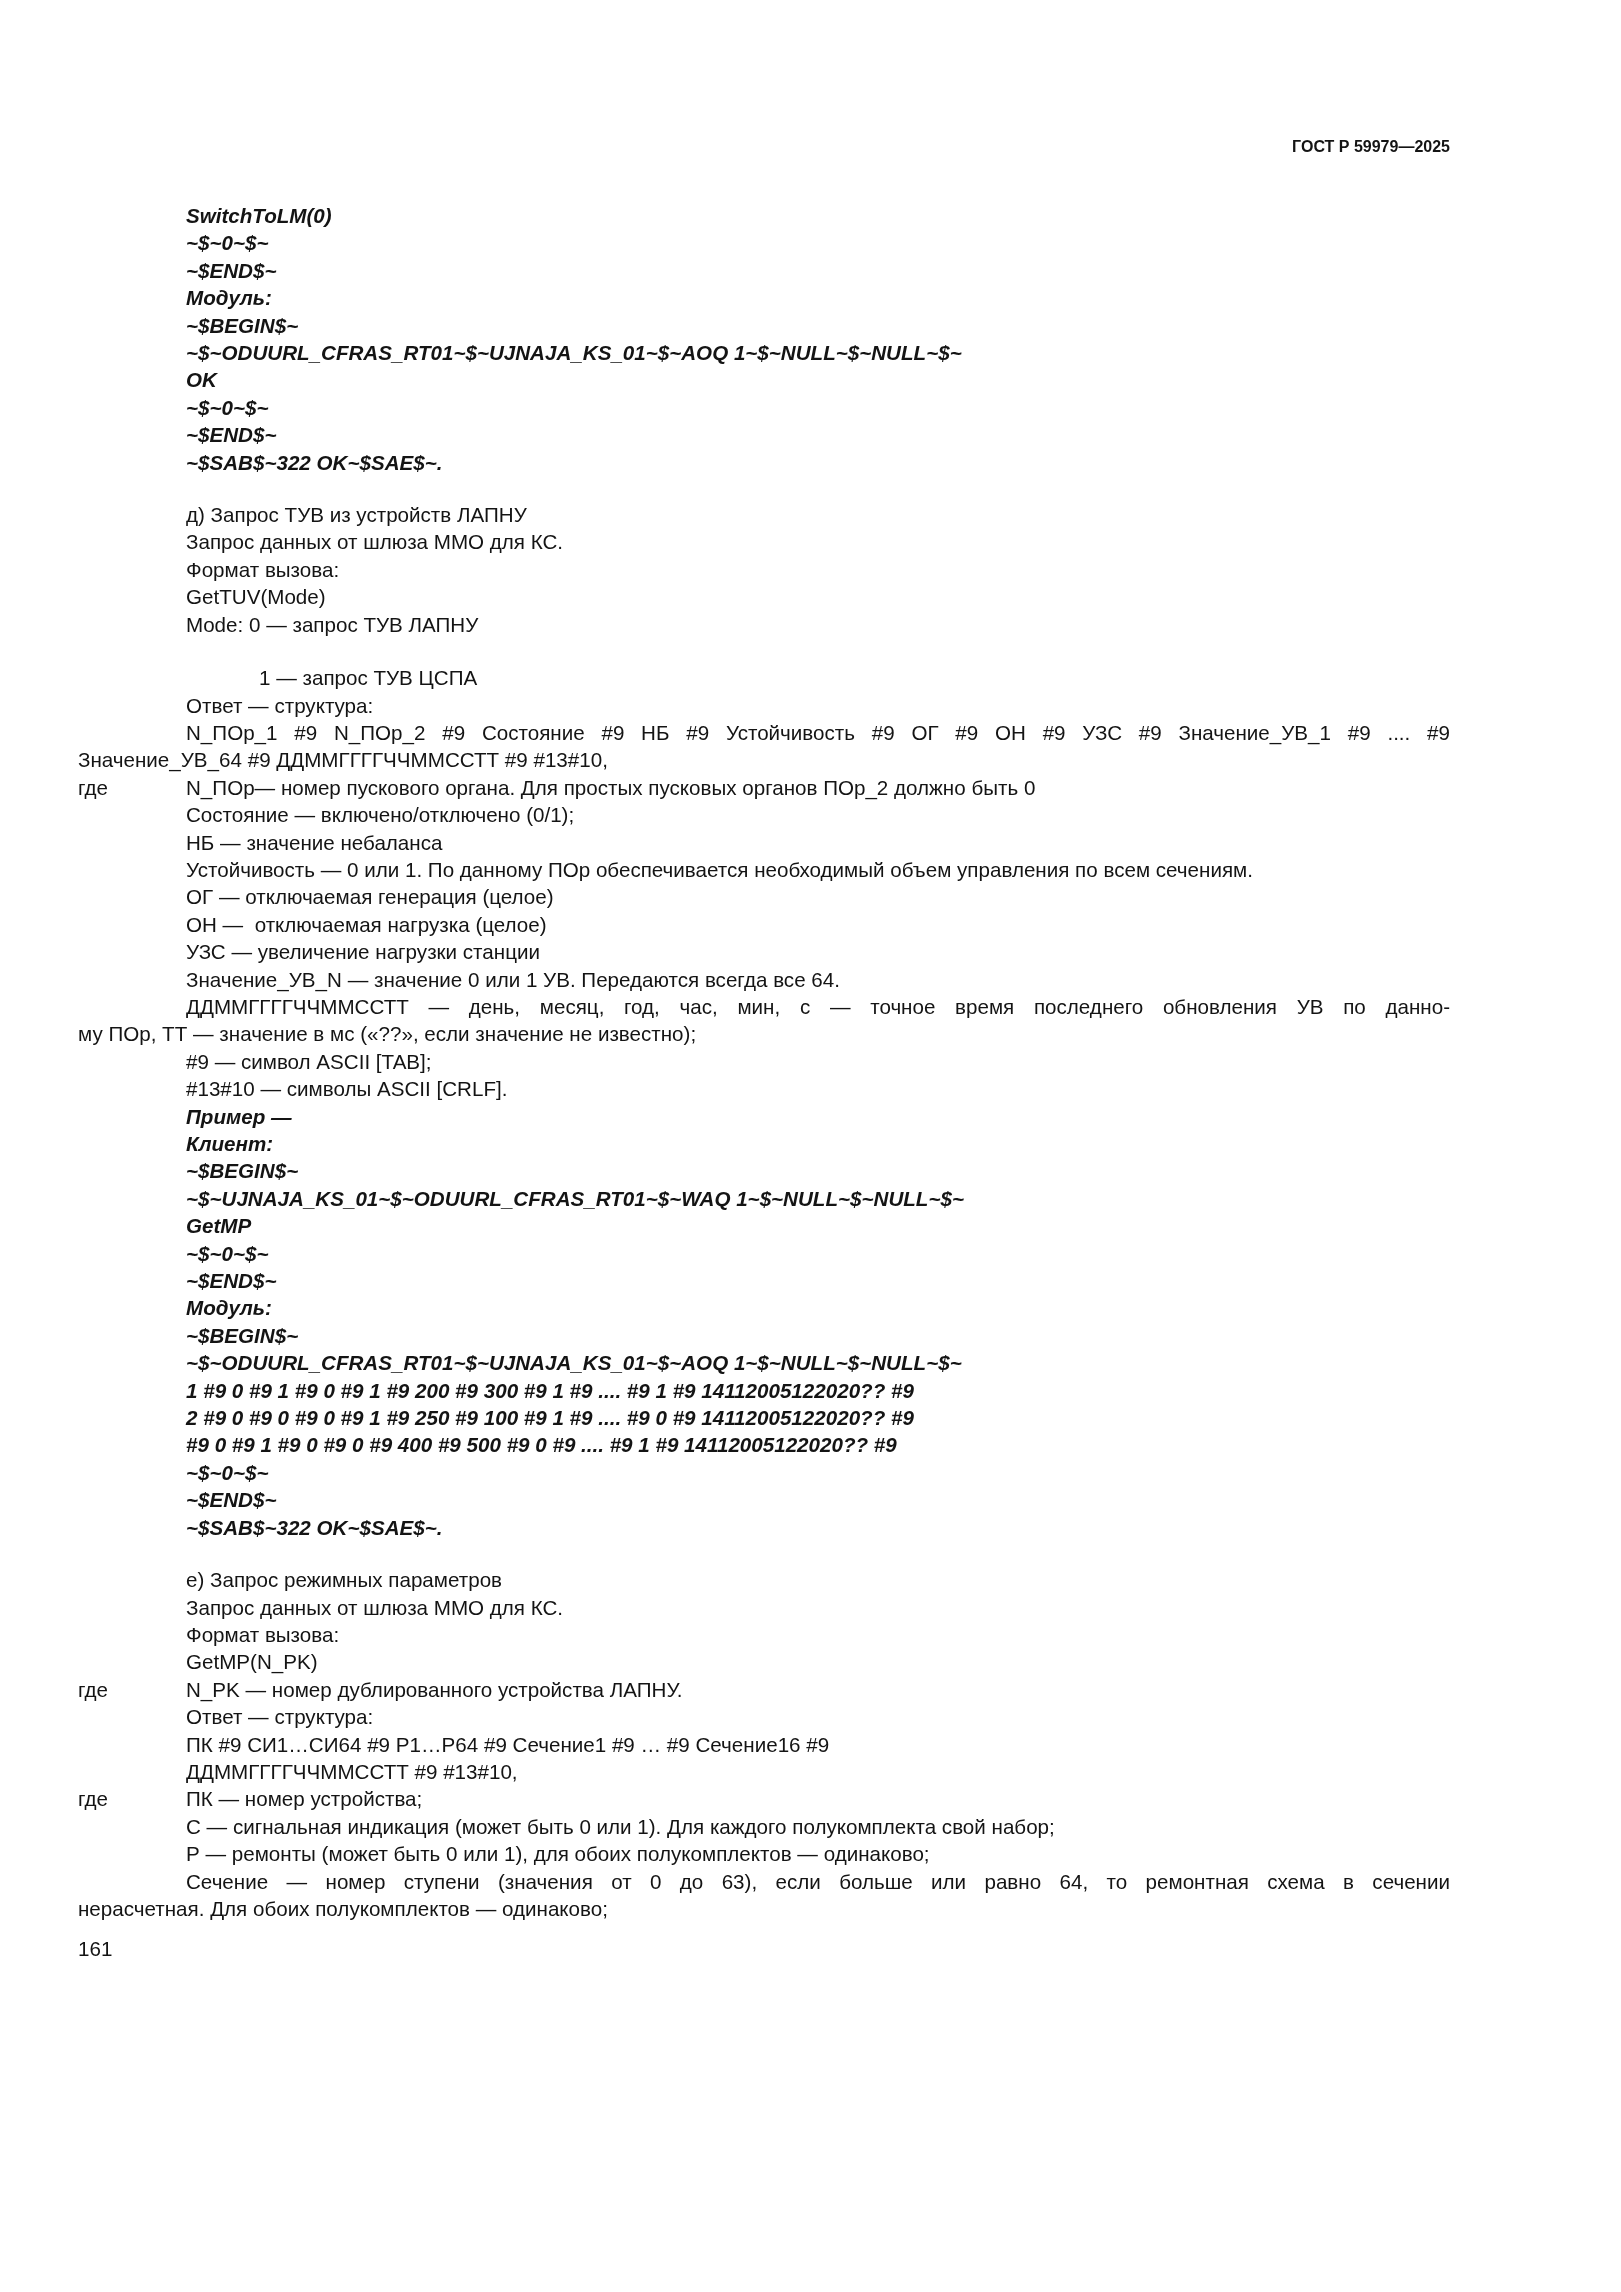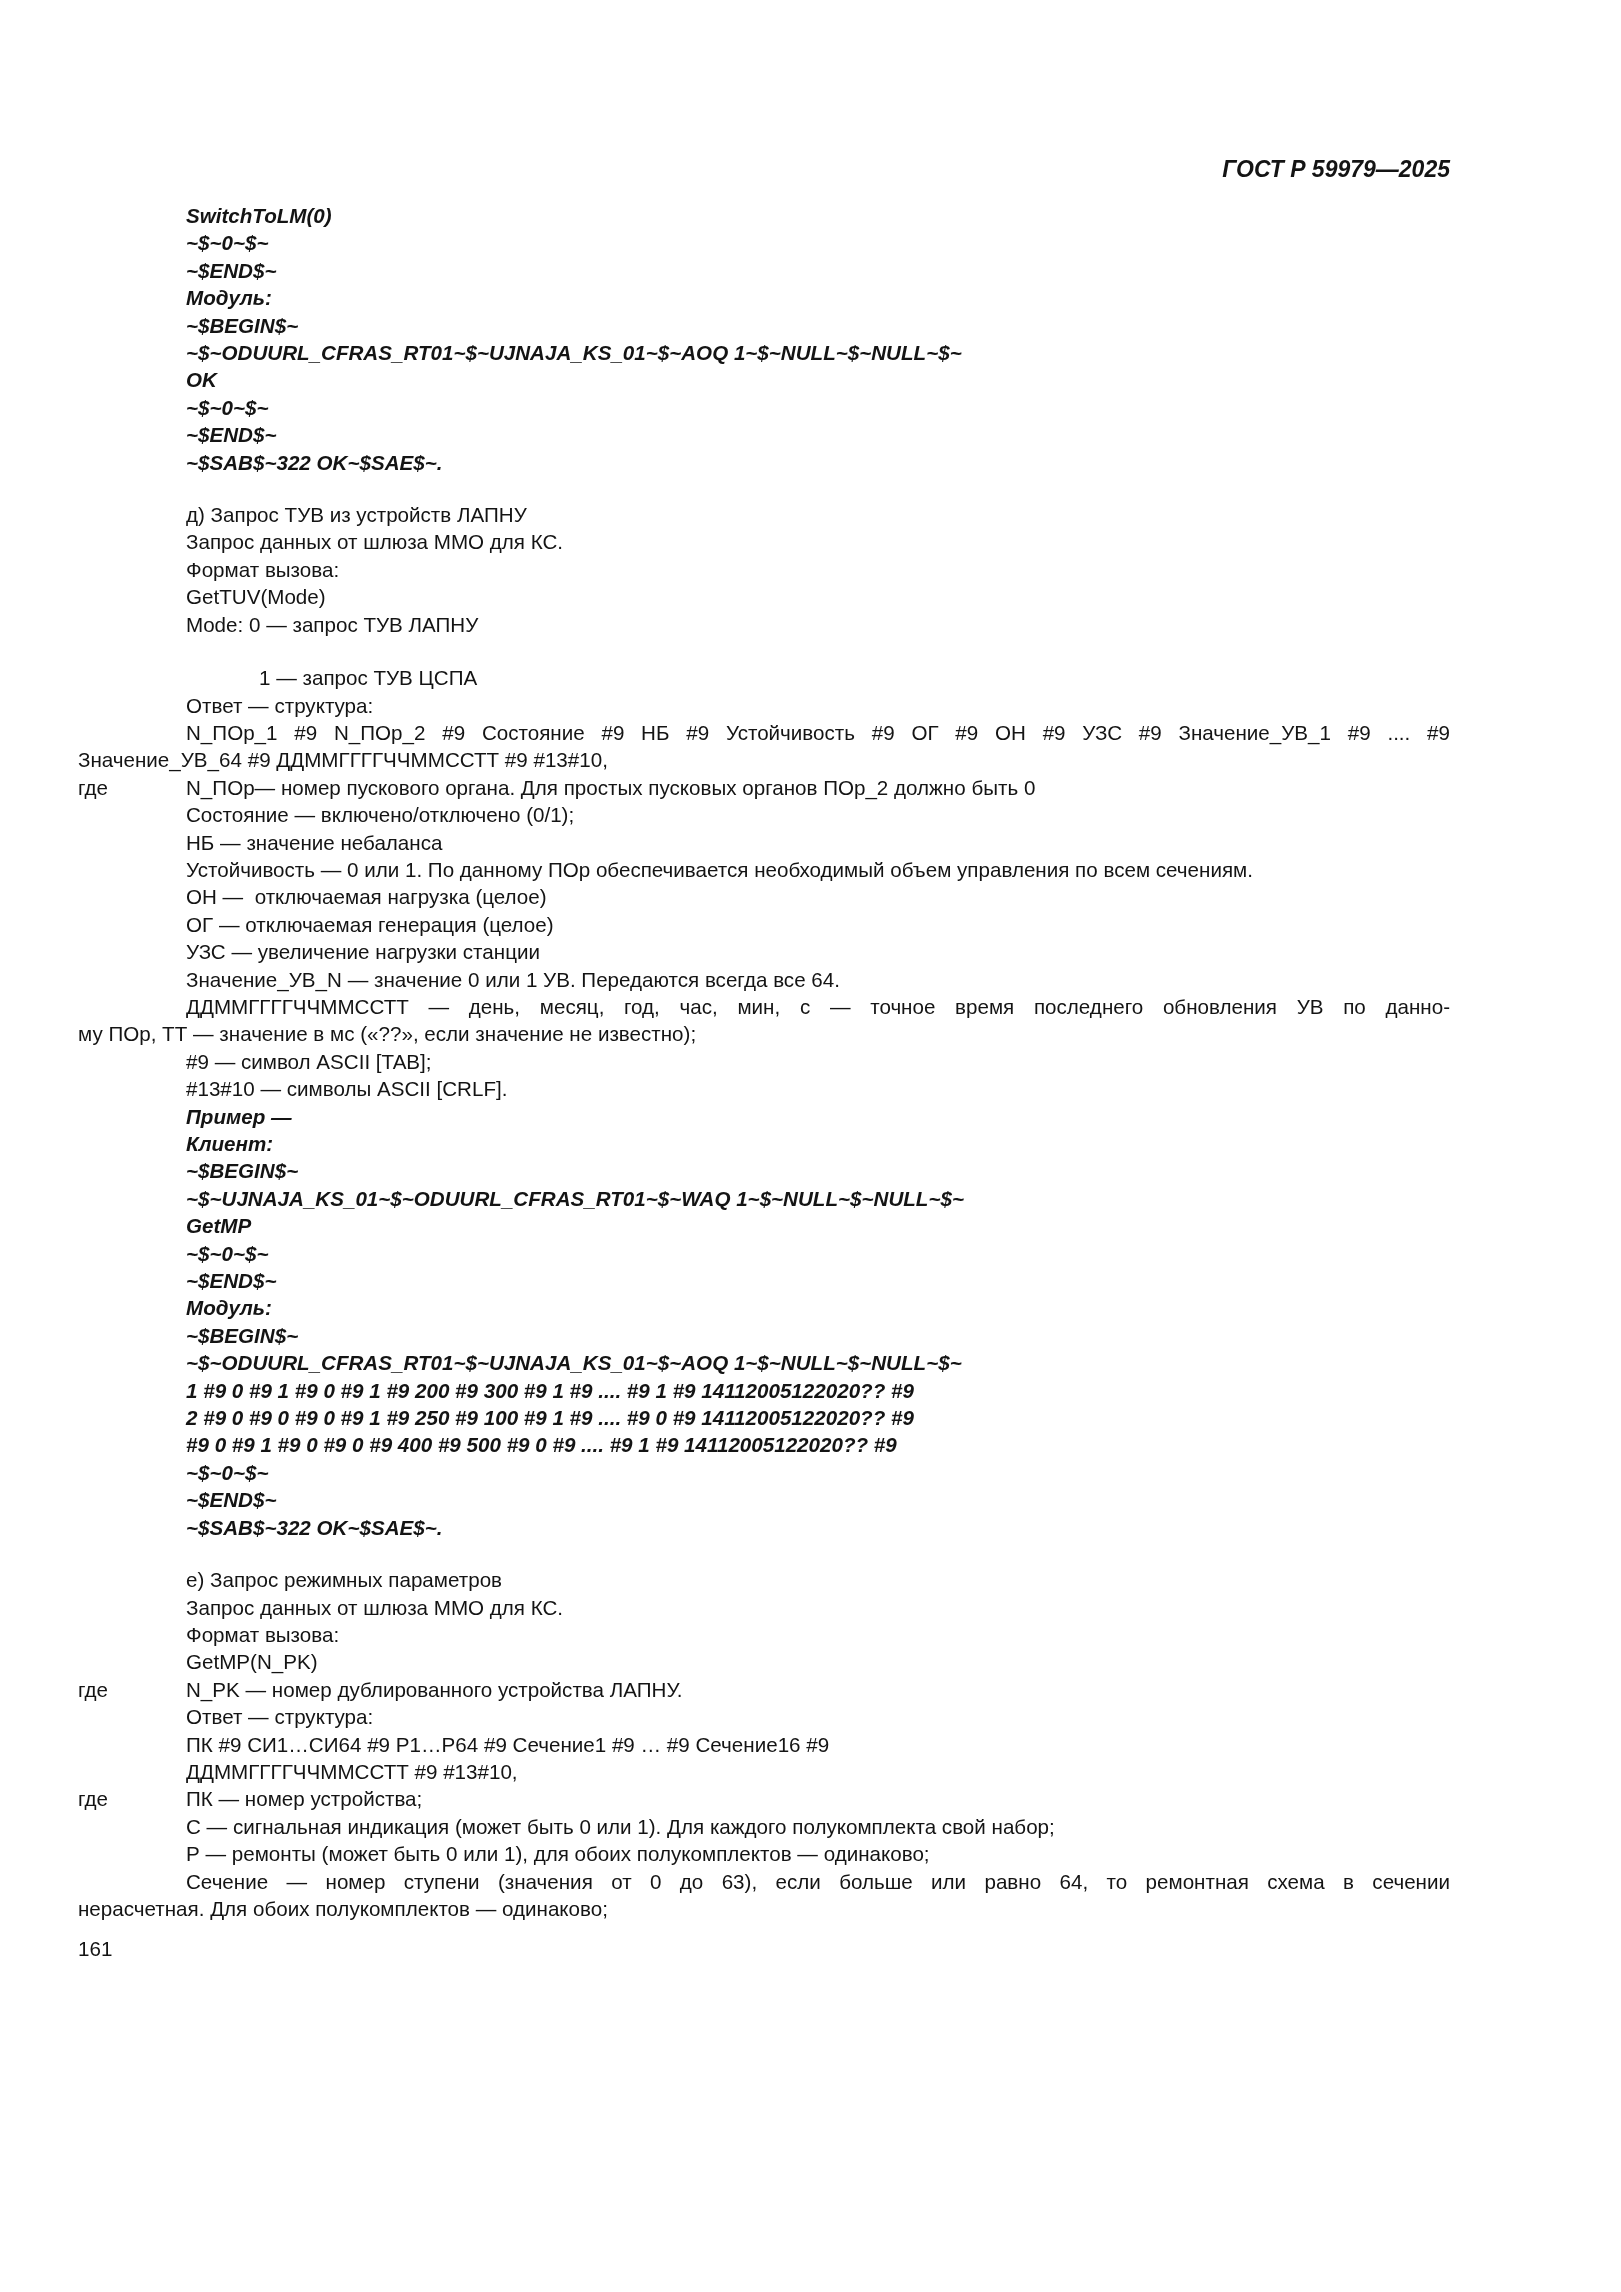--- a/index.html
+++ b/index.html
@@ -8,28 +8,27 @@
     position: relative;
     width: 1621px;
     height: 2293px;
     background: #ffffff;
     font-family: "Liberation Sans", sans-serif;
     color: #141414;
     overflow: hidden;
   }
   .header {
     position: absolute;
-    top: 157px;
+    top: 134px;
     left: 78px;
     right: 171px;
     text-align: right;
     font-weight: bold;
-    font-size: 23px;
+    font-size: 16px;
     line-height: 25.5px;
-    font-style: italic;
   }
   .content {
     position: absolute;
     top: 202px;
     left: 78px;
     right: 171px; 
   }
   .line {
     font-size: 20.6px;
     line-height: 27.4px;
@@ -75,22 +74,22 @@
       <div class="line s-body i-1">GetTUV(Mode)</div>
       <div class="line s-body i-1">Mode: 0 — запрос ТУВ ЛАПНУ</div>
       <div class="line s-body i-2">1 — запрос ТУВ ЦСПА</div>
       <div class="line s-body i-1">Ответ — структура:</div>
       <div class="line s-body i-1 just">N_ПОр_1 #9 N_ПОр_2 #9 Состояние #9 НБ #9 Устойчивость #9 ОГ #9 ОН #9 УЗС #9 Значение_УВ_1 #9 .... #9</div>
       <div class="line s-body i-0">Значение_УВ_64 #9 ДДММГГГГЧЧММССТТ #9 #13#10,</div>
       <div class="line s-body i-0"><span class="glabel">где</span><span>N_ПОр— номер пускового органа. Для простых пусковых органов ПОр_2 должно быть 0</span></div>
       <div class="line s-body i-1">Состояние — включено/отключено (0/1);</div>
       <div class="line s-body i-1">НБ — значение небаланса</div>
       <div class="line s-body i-1">Устойчивость — 0 или 1. По данному ПОр обеспечивается необходимый объем управления по всем сечениям.</div>
+      <div class="line s-body i-1">ОГ — отключаемая генерация (целое)</div>
       <div class="line s-body i-1">ОН —  отключаемая нагрузка (целое)</div>
-      <div class="line s-body i-1">ОГ — отключаемая генерация (целое)</div>
       <div class="line s-body i-1">УЗС — увеличение нагрузки станции</div>
       <div class="line s-body i-1">Значение_УВ_N — значение 0 или 1 УВ. Передаются всегда все 64.</div>
       <div class="line s-body i-1 just">ДДММГГГГЧЧММССТТ — день, месяц, год, час, мин, с — точное время последнего обновления УВ по данно-</div>
       <div class="line s-body i-0">му ПОр, ТТ — значение в мс («??», если значение не известно);</div>
       <div class="line s-body i-1">#9 — символ ASCII [TAB];</div>
       <div class="line s-body i-1">#13#10 — символы ASCII [CRLF].</div>
       <div class="line s-code i-1 gap-lg">Пример —</div>
       <div class="line s-code i-1">Клиент:</div>
       <div class="line s-code i-1">~$BEGIN$~</div>
       <div class="line s-code i-1">~$~UJNAJA_KS_01~$~ODUURL_CFRAS_RT01~$~WAQ 1~$~NULL~$~NULL~$~</div>

